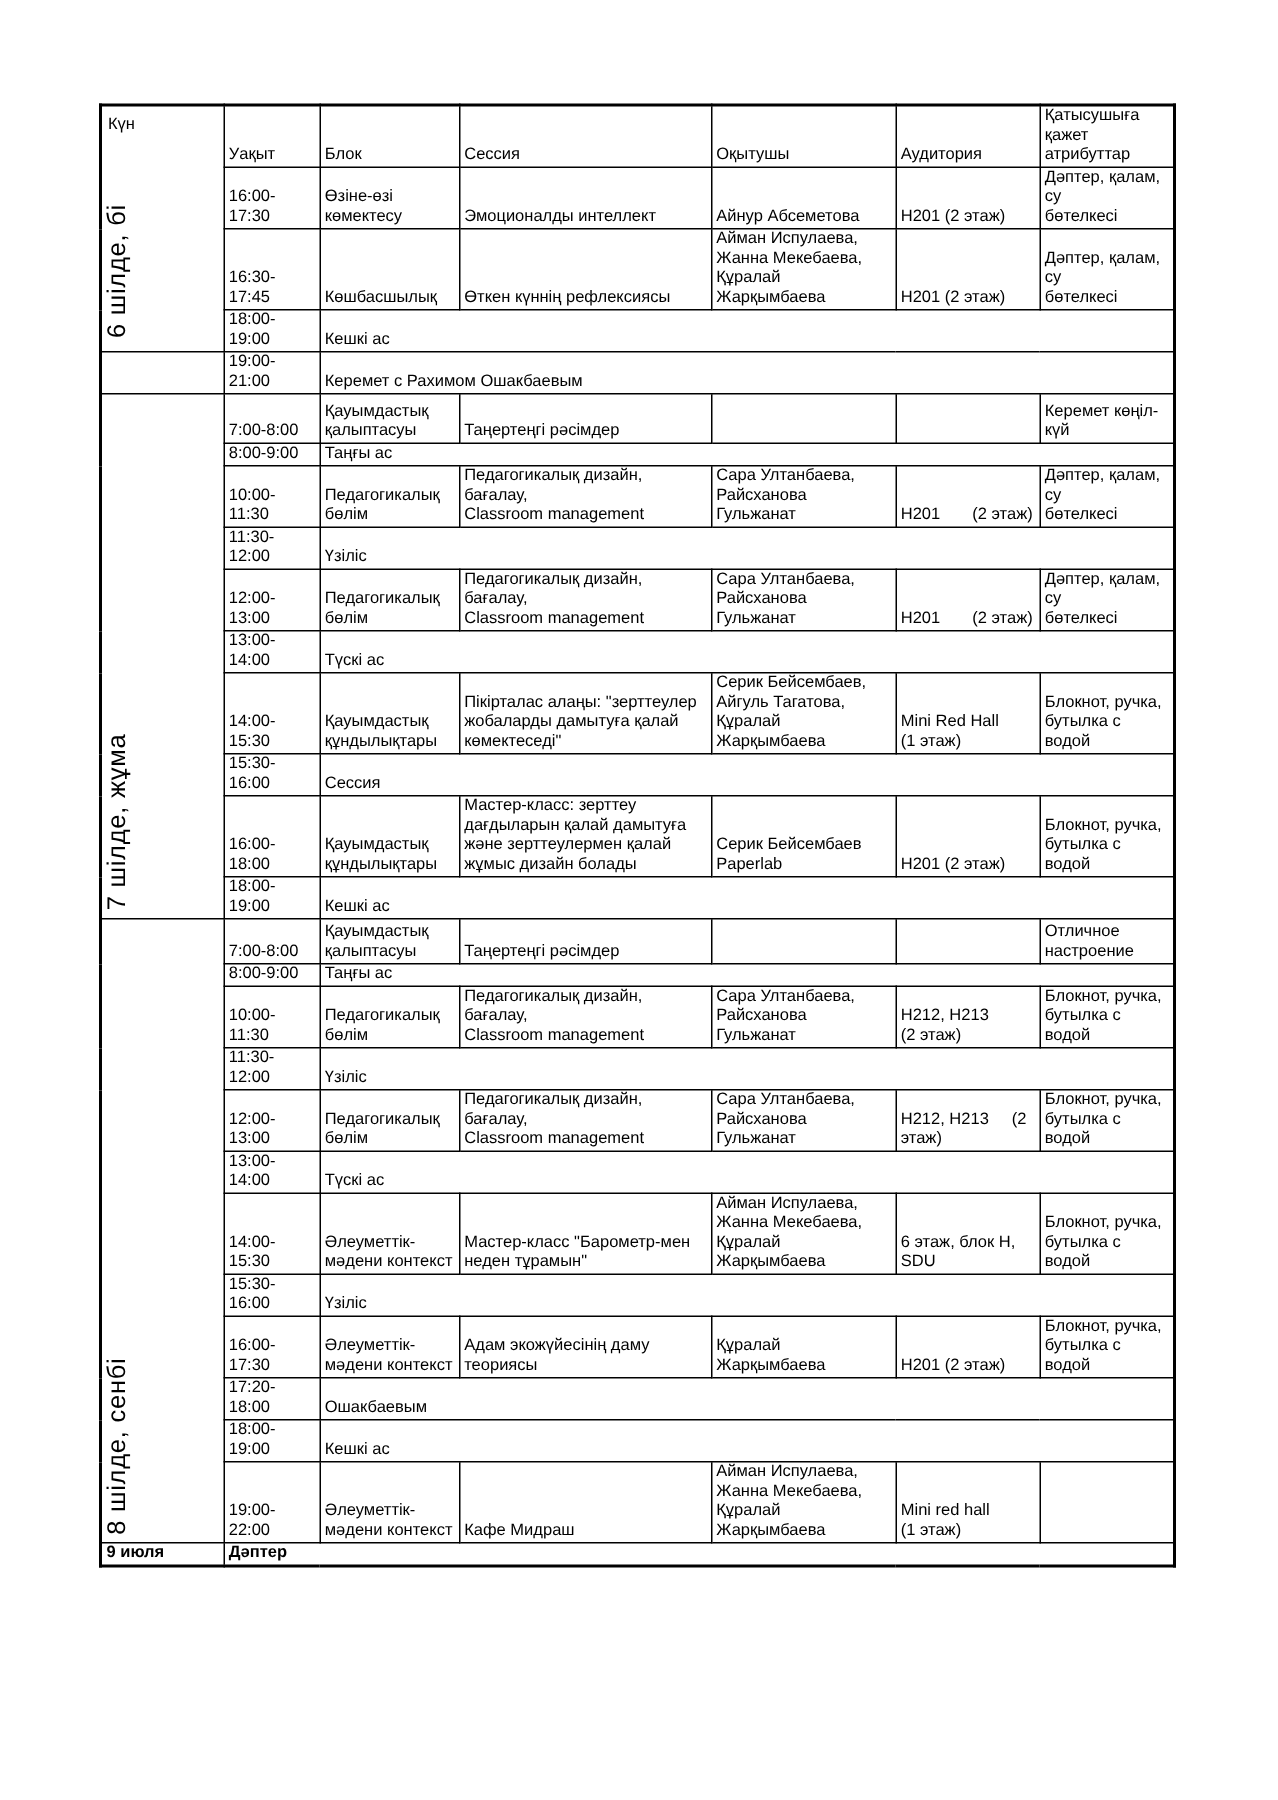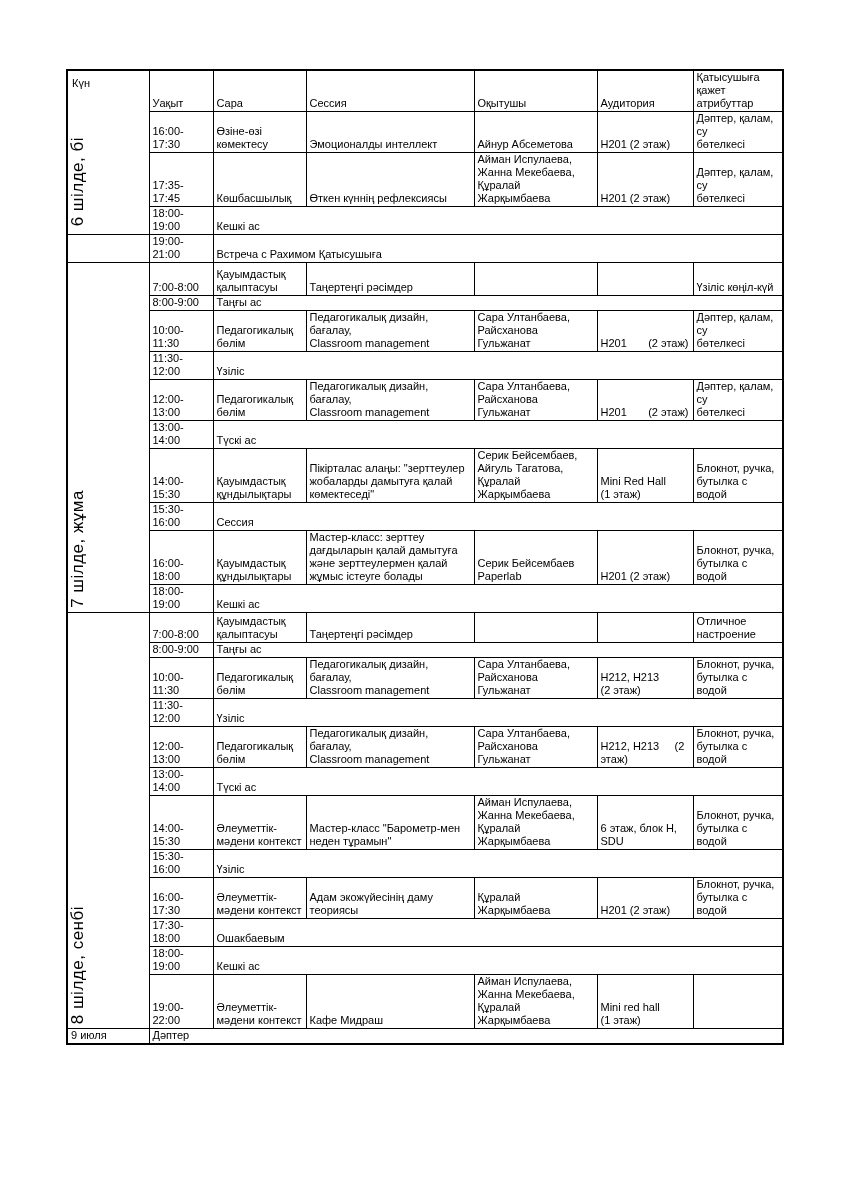--- a/index.html
+++ b/index.html
@@ -69,66 +69,66 @@
         <col style="width:93px">
       <col style="width:168px">
         <col style="width:123px">
         <col style="width:96px">
       <col style="width:90px">
     </colgroup>
     <tbody id="tbody">
         <tr style="height: 28px;">
           <td class="day-cell merge-top" rowspan="4"><span class="kun">Күн</span><span class="vtext">6 шілде, бі</span></td>
           <td class="hdr">Уақыт</td>
-          <td class="hdr">Сара</td>
+          <td class="hdr">Блок</td>
           <td class="hdr">Сессия</td>
           <td class="hdr">Оқытушы</td>
           <td class="hdr">Аудитория</td>
           <td class="hdr">Қатысушыға
 қажет атрибуттар</td>
         </tr>
         <tr style="height: 26px;">
           <td>16:00-17:30</td>
           <td>Өзіне-өзі
 көмектесу</td>
           <td>Эмоционалды интеллект</td>
           <td>Айнур Абсеметова</td>
           <td>H201 (2 этаж)</td>
           <td>Дәптер, қалам, су
 бөтелкесі</td>
         </tr>
         <tr style="height: 39px;">
-          <td>17:35-17:45</td>
+          <td>16:30-17:45</td>
           <td>Көшбасшылық</td>
           <td>Өткен күннің рефлексиясы</td>
           <td>Айман Испулаева,
 Жанна Мекебаева,
 Құралай Жарқымбаева</td>
           <td>H201 (2 этаж)</td>
           <td>Дәптер, қалам, су
 бөтелкесі</td>
         </tr>
         <tr style="height: 14px;">
           <td>18:00-19:00</td>
           <td colspan="5">Кешкі ас</td>
         </tr>
         <tr style="height: 15px;">
           <td></td>
           <td>19:00-21:00</td>
-          <td colspan="5">Встреча с Рахимом Қатысушыға</td>
+          <td colspan="5">Керемет с Рахимом Ошакбаевым</td>
         </tr>
         <tr style="height: 33px;">
           <td class="day-cell" rowspan="10"><span class="vtext">7 шілде, жұма</span></td>
           <td>7:00-8:00</td>
           <td>Қауымдастық
 қалыптасуы</td>
           <td>Таңертеңгі рәсімдер</td>
           <td></td>
           <td></td>
-          <td>Үзіліс көңіл-күй</td>
+          <td>Керемет көңіл-күй</td>
         </tr>
         <tr style="height: 15px;">
           <td>8:00-9:00</td>
           <td colspan="5">Таңғы ас</td>
         </tr>
         <tr style="height: 29px;">
           <td>10:00-11:30</td>
           <td>Педагогикалық
 бөлім</td>
           <td>Педагогикалық дизайн, бағалау,
@@ -178,21 +178,21 @@
           <td>15:30-16:00</td>
           <td colspan="5">Сессия</td>
         </tr>
         <tr style="height: 52px;">
           <td>16:00-18:00</td>
           <td>Қауымдастық
 құндылықтары</td>
           <td>Мастер-класс: зерттеу
 дағдыларын қалай дамытуға
 және зерттеулермен қалай
-жұмыс істеуге болады</td>
+жұмыс дизайн болады</td>
           <td>Серик Бейсембаев
 Paperlab</td>
           <td>H201 (2 этаж)</td>
           <td>Блокнот, ручка,
 бутылка с водой</td>
         </tr>
         <tr style="height: 14px;">
           <td>18:00-19:00</td>
           <td colspan="5">Кешкі ас</td>
         </tr>
@@ -268,38 +268,38 @@
           <td>Әлеуметтік-
 мәдени контекст</td>
           <td>Адам экожүйесінің даму
 теориясы</td>
           <td>Құралай Жарқымбаева</td>
           <td>H201 (2 этаж)</td>
           <td>Блокнот, ручка,
 бутылка с водой</td>
         </tr>
         <tr style="height: 15px;">
-          <td>17:30-18:00</td>
+          <td>17:20-18:00</td>
           <td colspan="5">Ошакбаевым</td>
         </tr>
         <tr style="height: 14px;">
           <td>18:00-19:00</td>
           <td colspan="5">Кешкі ас</td>
         </tr>
         <tr style="height: 40px;">
           <td>19:00-22:00</td>
           <td>Әлеуметтік-
 мәдени контекст</td>
           <td>Кафе Мидраш</td>
           <td>Айман Испулаева,
 Жанна Мекебаева,
 Құралай Жарқымбаева</td>
           <td>Mini red hall
 (1 этаж)</td>
           <td></td>
         </tr>
-        <tr style="height: 15px;">
+        <tr style="height: 15px; font-weight: bold;">
           <td class="date-cell">9 июля</td>
           <td colspan="6">Дәптер</td>
         </tr>
       </tbody>
   </table>
 </div>
 
 </body></html>

